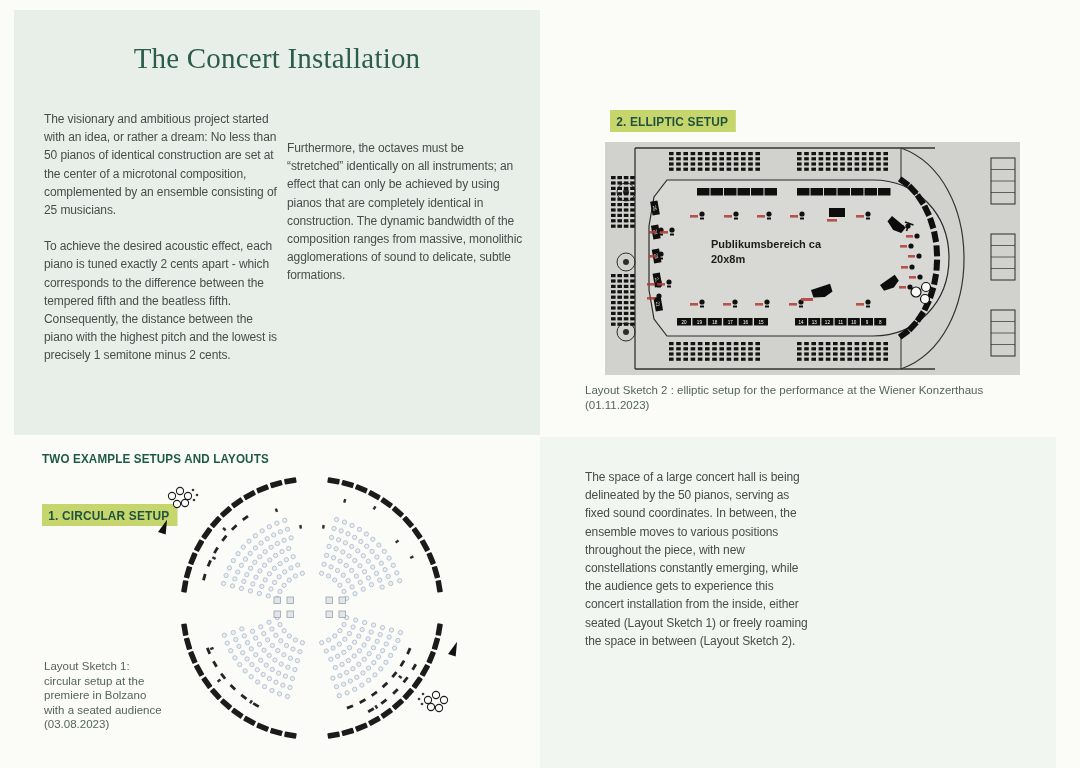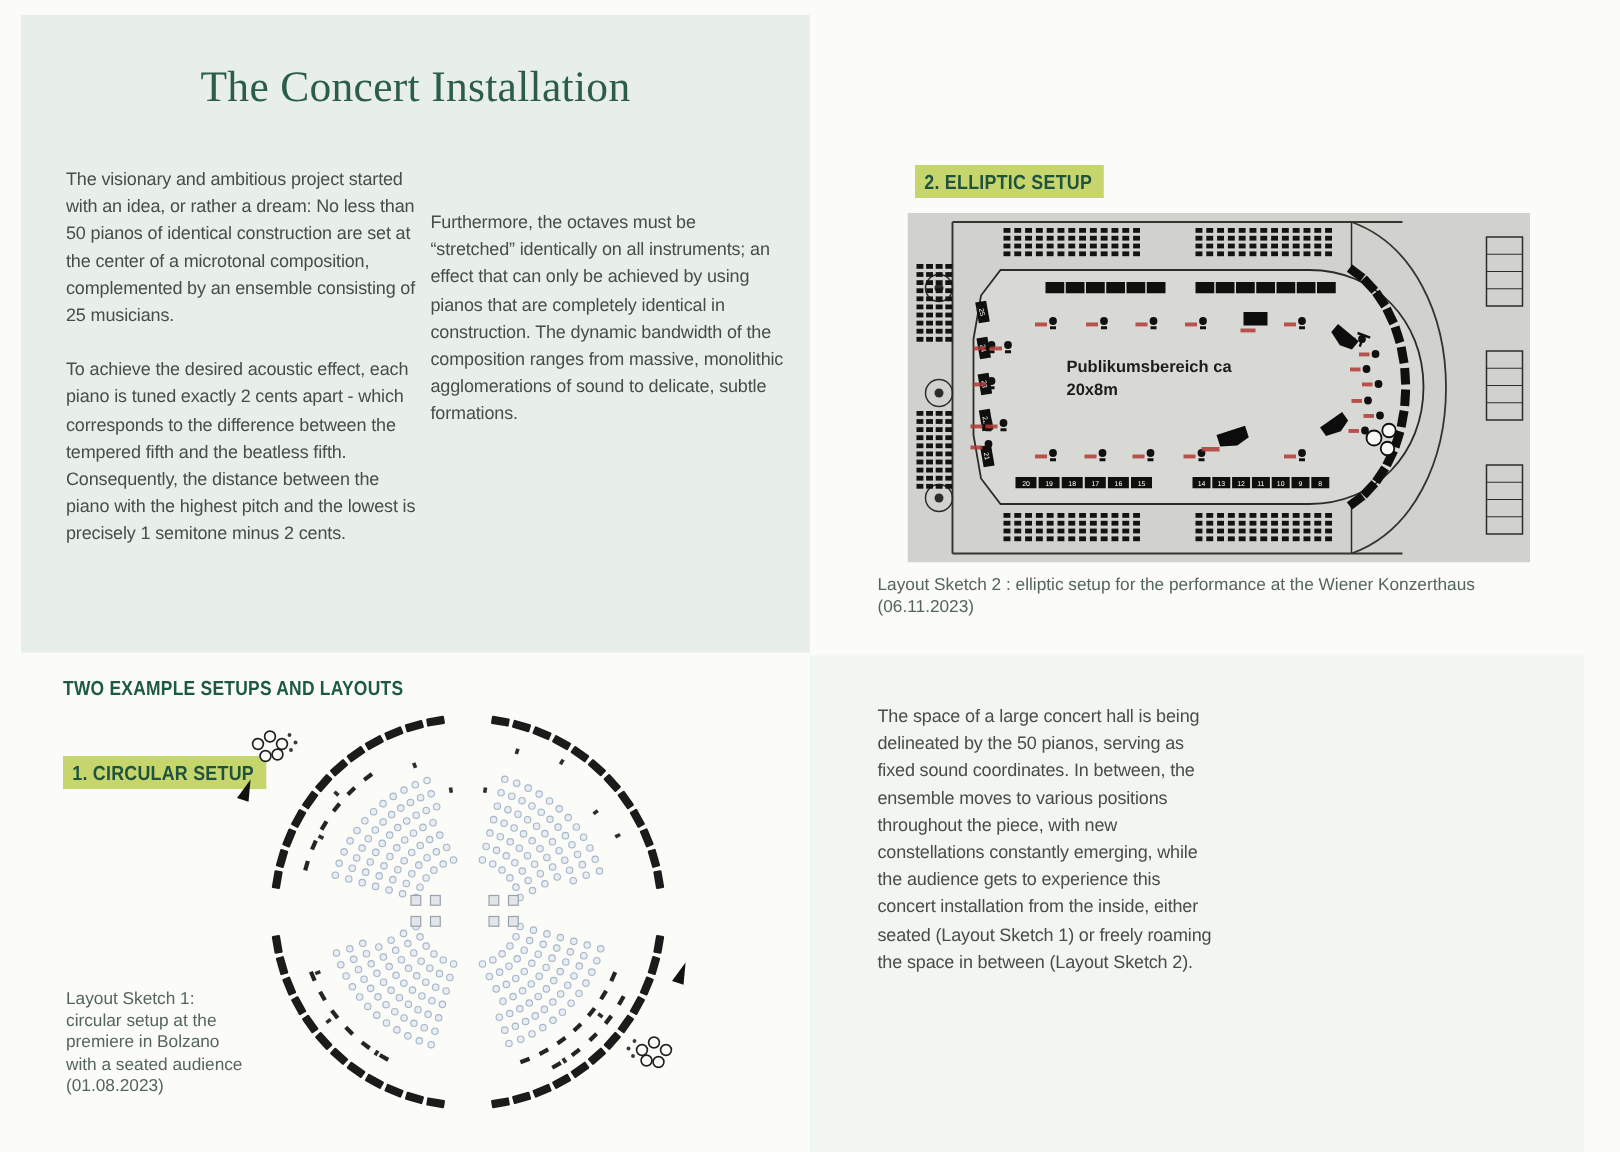--- a/index.html
+++ b/index.html
@@ -545,21 +545,21 @@
           <path d="M0,0 L9,0 M4.5,0 L4.5,8" stroke="#101010" stroke-width="1.6"></path>
         </g>
         <circle cx="311" cy="150" r="5" stroke="#101010" stroke-width="1.2" fill="#f8f8f6"></circle>
         <circle cx="321" cy="145" r="4.5" stroke="#101010" stroke-width="1.2" fill="#f8f8f6"></circle>
         <circle cx="320" cy="157" r="4.5" stroke="#101010" stroke-width="1.2" fill="#f8f8f6"></circle>
         <text x="106" y="106" font-size="11" font-weight="bold" fill="#1c1c1a" font-family="Liberation Sans, sans-serif">Publikumsbereich ca</text>
         <text x="106" y="121" font-size="11" font-weight="bold" fill="#1c1c1a" font-family="Liberation Sans, sans-serif">20x8m</text>
       </svg>
   </div>
 
-  <div class="abs caption caption2">Layout Sketch 2 : elliptic setup for the performance at the Wiener Konzerthaus (06.11.2023)</div>
+  <div class="abs caption caption2">Layout Sketch 2 : elliptic setup for the performance at the Wiener Konzerthaus (01.11.2023)</div>
 
   <div class="abs setups-heading">TWO EXAMPLE SETUPS AND LAYOUTS</div>
 
   <div class="abs lbl-circular">
     <span class="hl-label">1. CIRCULAR SETUP</span>
   </div>
 
   <div class="abs circ-wrap">
     <svg width="322" height="285" viewBox="0 0 322 285">
         <g transform="translate(287.18274509325823,161.57659265369074) rotate(99.62857142857143)">
@@ -1110,19 +1110,19 @@
         <g transform="translate(259.7927307090972,89.15306402917074) rotate(333)">
           <rect x="-1.8" y="-1.2" width="3.6" height="2.4" fill="#2e2e2e"></rect>
         </g>
       </svg>
   </div>
 
   <div class="abs caption caption1">Layout Sketch 1:
 circular setup at the
 premiere in Bolzano
 with a seated audience
-(01.08.2023)</div>
+(03.08.2023)</div>
 
   <div class="abs bodycol col3">
     <p>The space of a large concert hall is being delineated by the 50 pianos, serving as fixed sound coordinates. In between, the ensemble moves to various positions throughout the piece, with new constellations constantly emerging, while the audience gets to experience this concert installation from the inside, either seated (Layout Sketch 1) or freely roaming the space in between (Layout Sketch 2).</p>
   </div>
 
 </div>
 
 </body></html>

